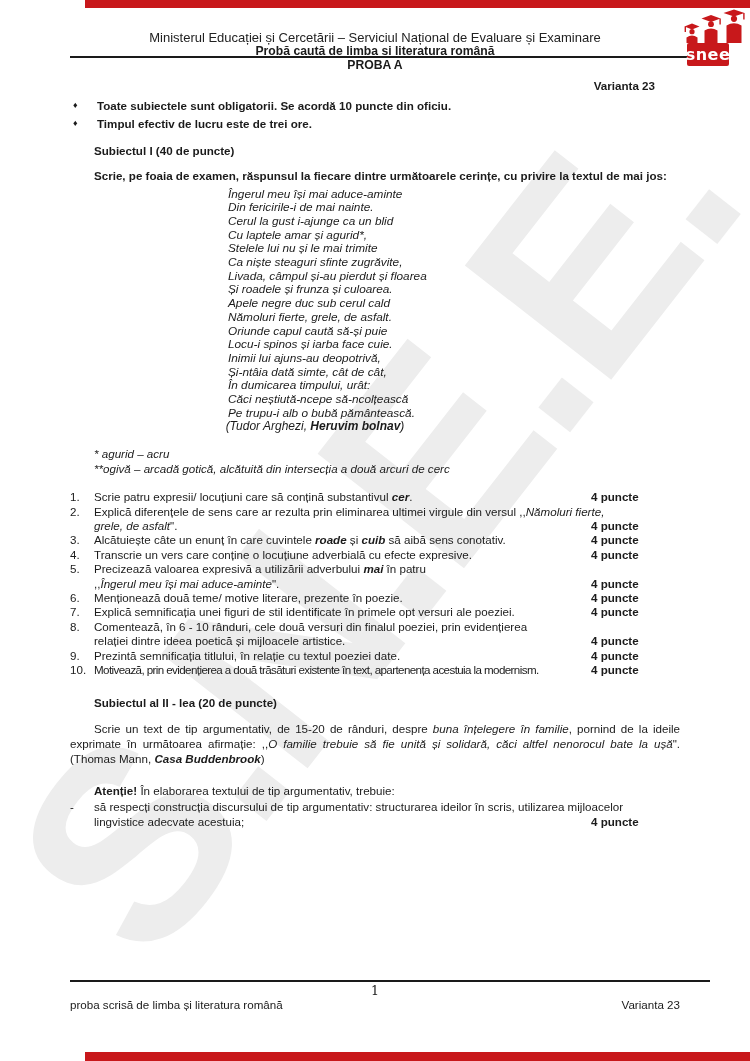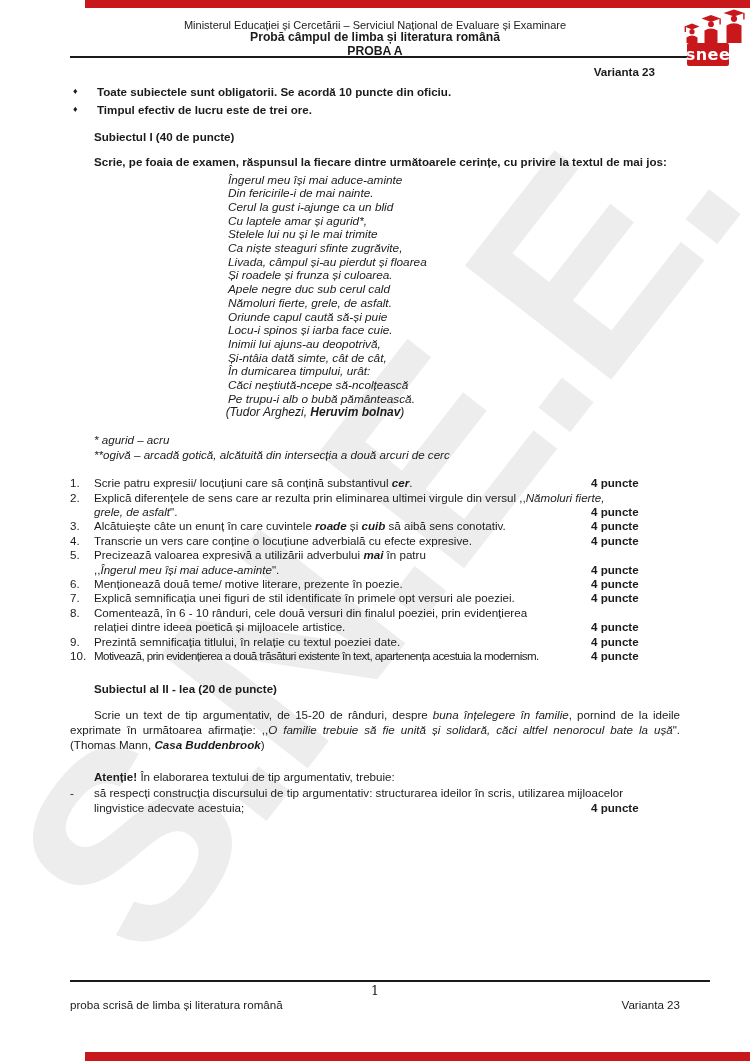--- a/index.html
+++ b/index.html
@@ -23,21 +23,21 @@
   .logo .grads{display:block;width:62px;height:34px;}
   .logo-box{
     width:42px;height:23px;margin-left:4px;background:#c8181b;border-radius:2px;
     display:flex;align-items:center;justify-content:center;
     color:#ffffff;font-weight:bold;font-size:16px;letter-spacing:.5px;
     font-family:"DejaVu Sans",sans-serif;
   }
 
   .content{position:absolute;inset:0;padding:0 70px;z-index:1;}
 
-  .ministry{margin-top:19px;text-align:center;font-size:11px;color:#222;}
+  .ministry{margin-top:30px;text-align:center;font-size:13px;color:#222;}
   .t1{margin-top:16px;text-align:center;font-weight:bold;font-size:12.2px;line-height:13.5px;}
   .t2,.t3{text-align:center;font-weight:bold;font-size:12.2px;line-height:13.5px;}
   .variant-top{margin:7px 25px 0 0;text-align:right;font-weight:bold;}
 
   .notices{margin-top:5px;}
   .notice-row{display:flex;font-weight:bold;line-height:17.5px;}
   .notice-bullet{width:24px;flex:none;font-size:9px;padding-left:3px;}
   .notice-text{flex:1;}
 
   .sec-heading{font-weight:bold;margin:12px 0 0 24px;}
@@ -98,21 +98,21 @@
     </svg>
     <div class="logo-box">
       <span>snee</span>
     </div>
   </div>
 
   <div class="content">
 
     <div class="ministry">Ministerul Educației și Cercetării – Serviciul Național de Evaluare și Examinare</div>
 
-    <div class="t2">Probă câmpul de limba și literatura română</div>
+    <div class="t2">Probă caută de limba și literatura română</div>
     <div class="t3">PROBA A</div>
     <div class="variant-top">Varianta 23</div>
 
     <div class="notices">
       <div class="notice-row">
         <span class="notice-bullet">♦</span>
         <span class="notice-text">Toate subiectele sunt obligatorii. Se acordă 10 puncte din oficiu.</span>
       </div>
       <div class="notice-row">
         <span class="notice-bullet">♦</span>

